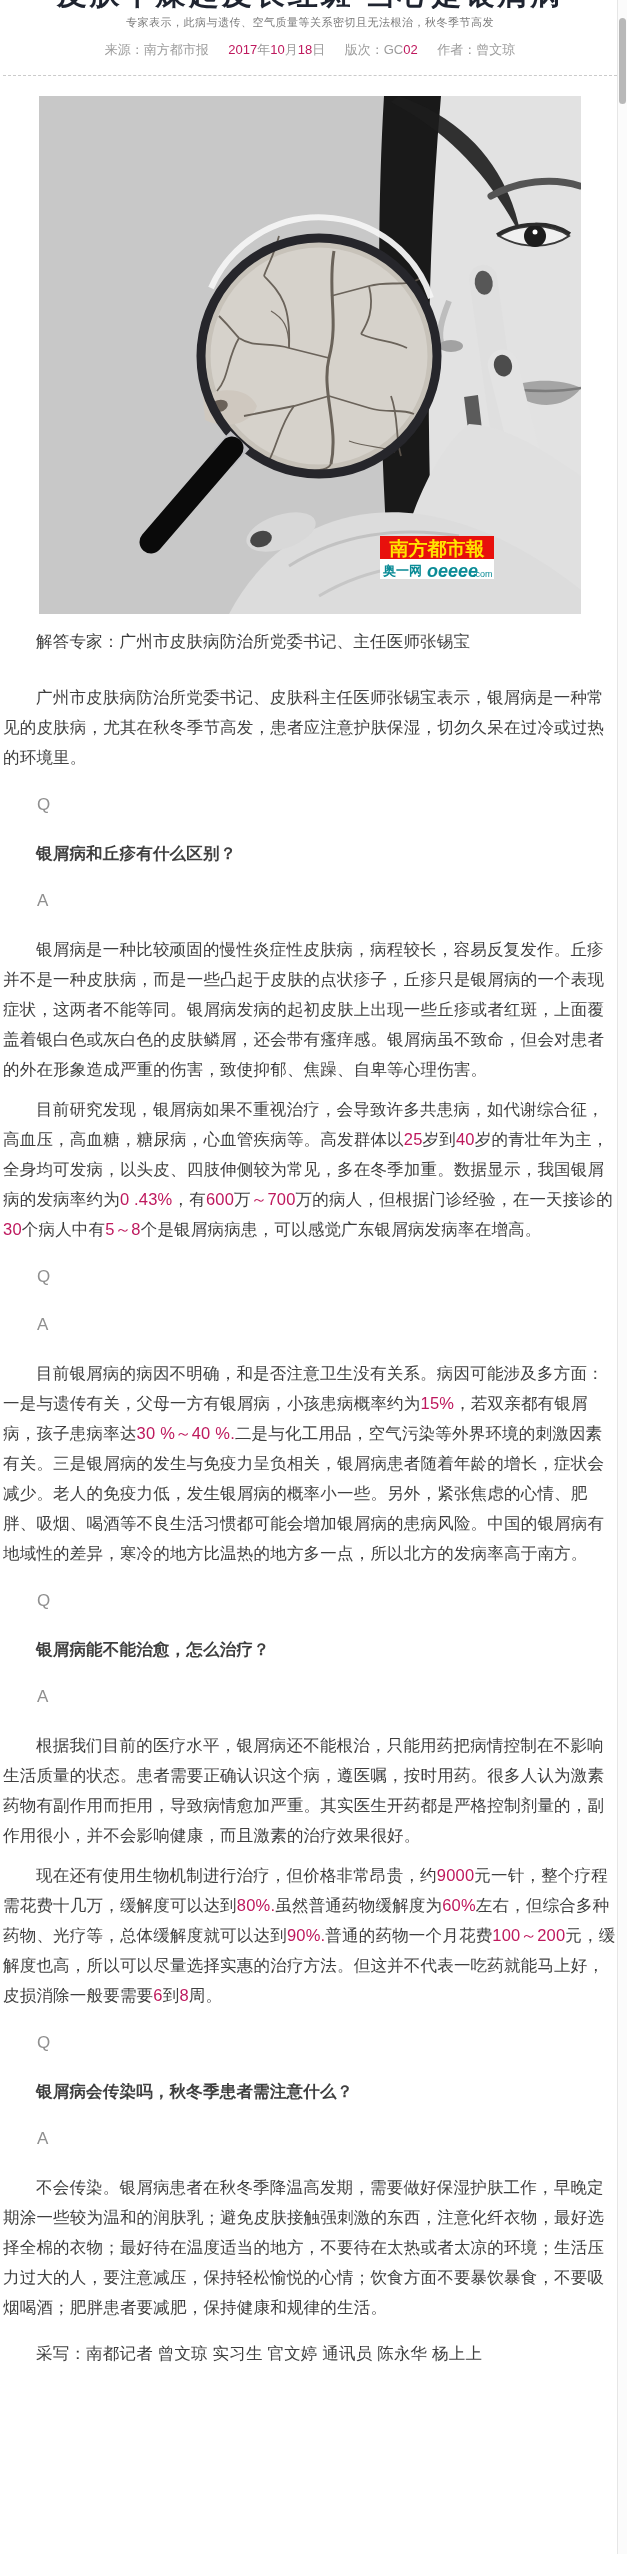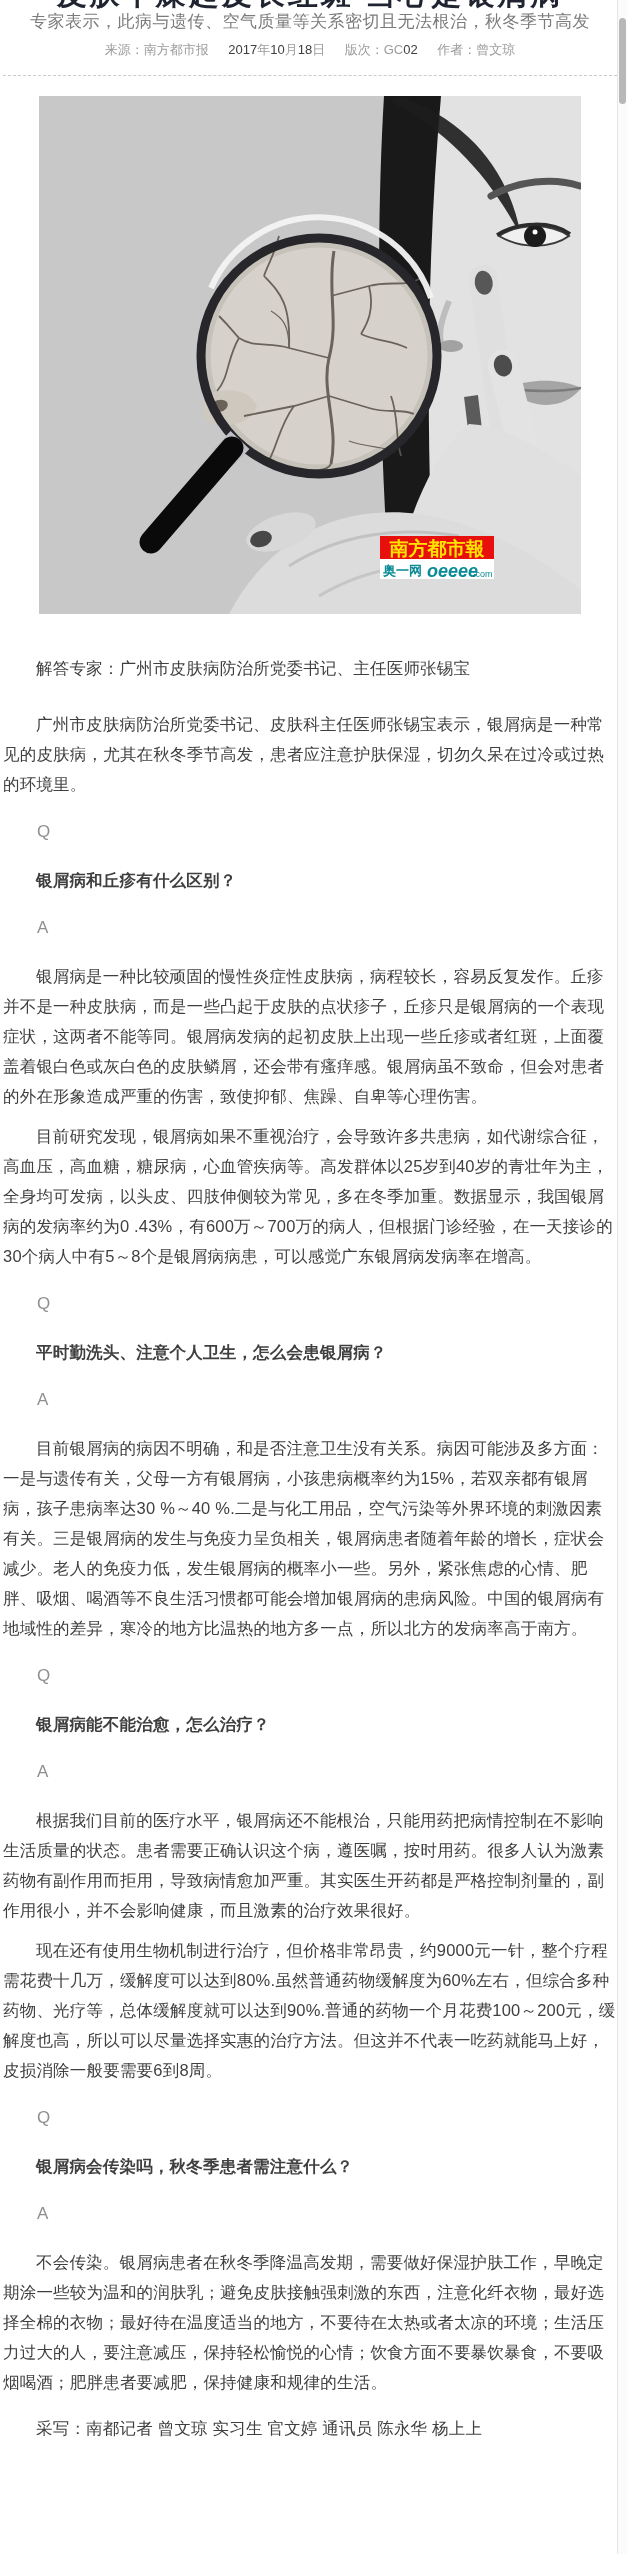--- a/index.html
+++ b/index.html
@@ -10,40 +10,40 @@
   }
   .page{position:relative;width:627px;height:2554px;}
   .content{padding:0 10px 0 3px;}
   
   .headline-crop{height:9px;overflow:hidden;text-align:center;}
   .headline-crop span{
     display:block;margin-top:-26px;font-size:30px;font-weight:bold;
     color:#1f2430;letter-spacing:3px;white-space:nowrap;
   }
   .subtitle{
-    margin-top:2px;text-align:center;font-size:17px;line-height:22px;color:#7b7b7b;
+    margin-top:2px;text-align:center;font-size:11px;line-height:22px;color:#7b7b7b;
     letter-spacing:.5px;
   }
   .meta{
     margin-top:8px;text-align:center;font-size:13px;line-height:17px;color:#9c9c9c;
   }
   .meta span.item{margin:0 8px;}
   .meta .num{color:#93a4bf;}
   .divider{border:0;border-top:1px dashed #cbcbcb;margin:17px 0 0;}
   
   .figure{margin:20px 0 0 36px;width:544px;height:518px;line-height:0;}
   
   .article{font-size:16.5px;line-height:30px;color:#3f3f3f;letter-spacing:.2px;}
   .article p{padding:0;}
-  .caption{margin:39px 0 26px;text-indent:2em;}
+  .caption{margin:12px 0 26px;text-indent:2em;}
   .para{margin:10px 0 0;text-indent:2em;}
   .q,.a{margin:18px 0;text-indent:2em;color:#8f8f8f;font-size:17px;}
   .question{margin:18px 0;text-indent:2em;font-weight:bold;}
   .byline{margin:16px 0 0;text-indent:2em;}
-  .article .num,.hl .num{color:#404040;}
+  .article .num,.hl .num{color:#be185d;}
   
   .scrollbar{position:absolute;top:0;right:0;width:9px;height:2554px;
     background:#fbfbfb;border-left:1px solid #e6e6e6;}
   .scrollbar .thumb{position:absolute;top:18px;right:1px;width:7px;height:86px;
     background:#b8b8b8;border-radius:4px;}
 </style>
 </head>
 <body>
 
 <div class="page">
@@ -152,21 +152,20 @@
 
     <div class="article">
         <p class="caption">解答专家：广州市皮肤病防治所党委书记、主任医师张锡宝</p>
         <p class="para">广州市皮肤病防治所党委书记、皮肤科主任医师张锡宝表示，银屑病是一种常见的皮肤病，尤其在秋冬季节高发，患者应注意护肤保湿，切勿久呆在过冷或过热的环境里。</p>
         <p class="q">Q</p>
         <p class="question">银屑病和丘疹有什么区别？</p>
         <p class="a">A</p>
         <p class="para">银屑病是一种比较顽固的慢性炎症性皮肤病，病程较长，容易反复发作。丘疹并不是一种皮肤病，而是一些凸起于皮肤的点状疹子，丘疹只是银屑病的一个表现症状，这两者不能等同。银屑病发病的起初皮肤上出现一些丘疹或者红斑，上面覆盖着银白色或灰白色的皮肤鳞屑，还会带有瘙痒感。银屑病虽不致命，但会对患者的外在形象造成严重的伤害，致使抑郁、焦躁、自卑等心理伤害。</p>
         <p class="para">目前研究发现，银屑病如果不重视治疗，会导致许多共患病，如代谢综合征，高血压，高血糖，糖尿病，心血管疾病等。高发群体以<span class="num">25</span>岁到<span class="num">40</span>岁的青壮年为主，全身均可发病，以头皮、四肢伸侧较为常见，多在冬季加重。数据显示，我国银屑病的发病率约为<span class="num">0 .43%</span>，有<span class="num">600</span>万<span class="num">～700</span>万的病人，但根据门诊经验，在一天接诊的<span class="num">30</span>个病人中有<span class="num">5～8</span>个是银屑病病患，可以感觉广东银屑病发病率在增高。</p>
         <p class="q">Q</p>
-        <p class="question">平时勤洗头、注意个人卫生，怎么会患银屑病？</p>
         <p class="a">A</p>
         <p class="para">目前银屑病的病因不明确，和是否注意卫生没有关系。病因可能涉及多方面：一是与遗传有关，父母一方有银屑病，小孩患病概率约为<span class="num">15%</span>，若双亲都有银屑病，孩子患病率达<span class="num">30 %～40 %.</span>二是与化工用品，空气污染等外界环境的刺激因素有关。三是银屑病的发生与免疫力呈负相关，银屑病患者随着年龄的增长，症状会减少。老人的免疫力低，发生银屑病的概率小一些。另外，紧张焦虑的心情、肥胖、吸烟、喝酒等不良生活习惯都可能会增加银屑病的患病风险。中国的银屑病有地域性的差异，寒冷的地方比温热的地方多一点，所以北方的发病率高于南方。</p>
         <p class="q">Q</p>
         <p class="question">银屑病能不能治愈，怎么治疗？</p>
         <p class="a">A</p>
         <p class="para">根据我们目前的医疗水平，银屑病还不能根治，只能用药把病情控制在不影响生活质量的状态。患者需要正确认识这个病，遵医嘱，按时用药。很多人认为激素药物有副作用而拒用，导致病情愈加严重。其实医生开药都是严格控制剂量的，副作用很小，并不会影响健康，而且激素的治疗效果很好。</p>
         <p class="para">现在还有使用生物机制进行治疗，但价格非常昂贵，约<span class="num">9000</span>元一针，整个疗程需花费十几万，缓解度可以达到<span class="num">80%.</span>虽然普通药物缓解度为<span class="num">60%</span>左右，但综合多种药物、光疗等，总体缓解度就可以达到<span class="num">90%.</span>普通的药物一个月花费<span class="num">100～200</span>元，缓解度也高，所以可以尽量选择实惠的治疗方法。但这并不代表一吃药就能马上好，皮损消除一般要需要<span class="num">6</span>到<span class="num">8</span>周。</p>
         <p class="q">Q</p>
         <p class="question">银屑病会传染吗，秋冬季患者需注意什么？</p>
         <p class="a">A</p>

